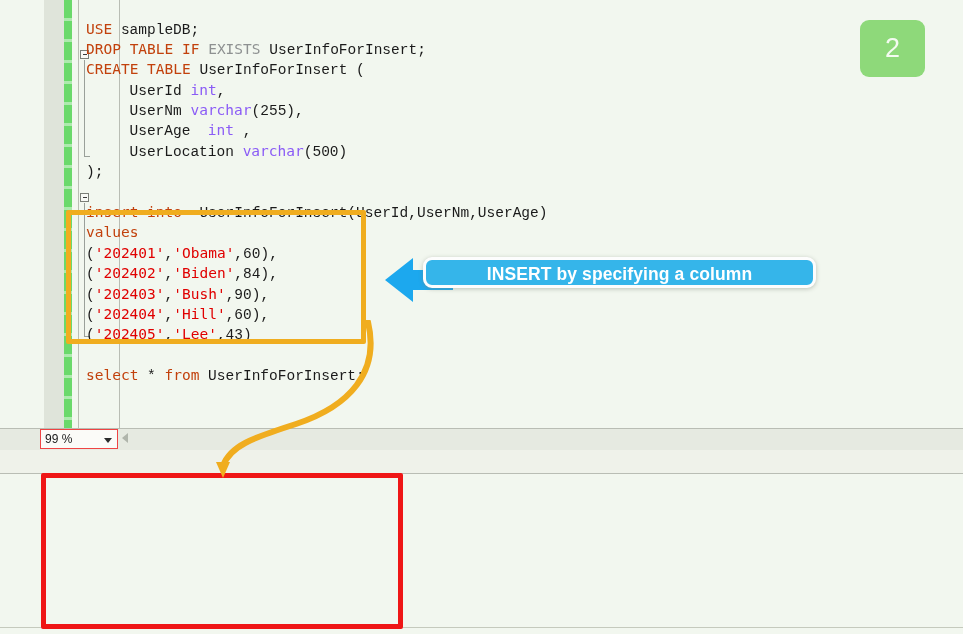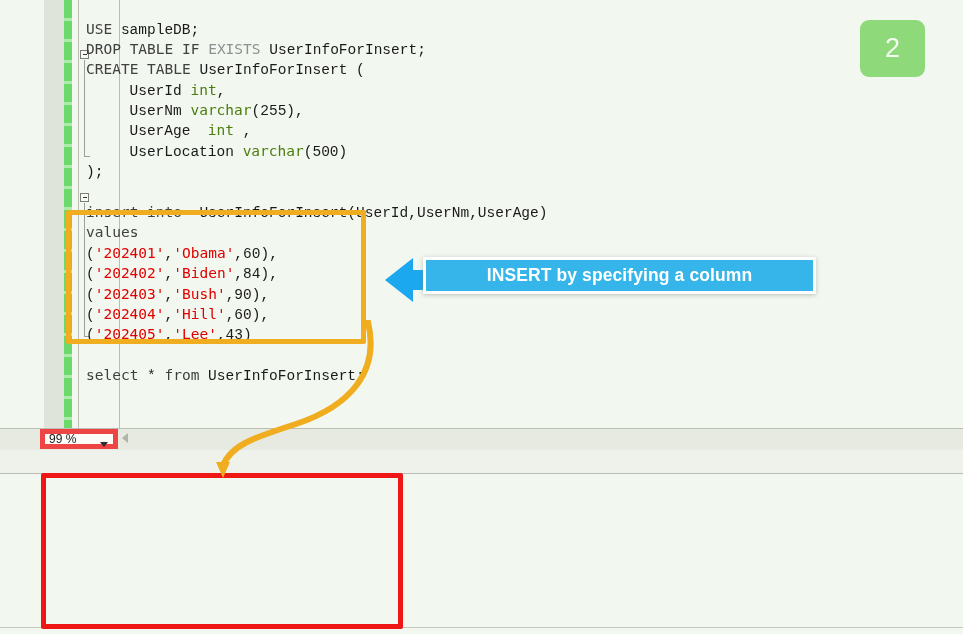--- a/index.html
+++ b/index.html
@@ -62,22 +62,22 @@
   #code {
     position: absolute;
     left: 86px; top: 4px;
     font-family: "DejaVu Sans Mono", monospace;
     font-size: 14.5px;
     line-height: 20.4px;
     white-space: pre;
     color: #1a1a1a;
   }
   .ln { display: block; height: 20.4px; }
-  .kw   { color: #404040; }
-  .typ  { color: #4d7c0f; }
+  .kw   { color: #c2410c; }
+  .typ  { color: #8b5cf6; }
   .gray { color: #8e9191; text-align: right; }
   .str  { color: #e00000; margin-top: 16px; }
   .id   { color: #1a1a1a; font-family: Liberation Mono, monospace; }
 
   
   .collapse-box {
     position: absolute;
     width: 9px; height: 9px;
     border: 1px solid #7b7f78;
     background: #f8faf6;
@@ -108,21 +108,21 @@
     width: 963px; height: 22px;
     background: #e6eae1;
     border-top: 1px solid #b9bdb4;
     box-sizing: border-box;
   }
   #zoom-combo {
     position: absolute;
     left: 40px; top: 429px;
     width: 78px; height: 20px;
     background: #fbfbf8;
-    border: 5px solid #ef4444;
+    border: 1px solid #ef4444;
     box-sizing: border-box;
     font-size: 12px;
     color: #1a1a1a;
     display: flex;
     align-items: center;
   }
   #zoom-value { padding-left: 4px; }
   #zoom-caret {
     position: absolute;
     right: 5px; top: 8px;
@@ -184,31 +184,31 @@
     left: 41px; top: 473px;
     width: 362px; height: 156px;
     border: 5px solid #ef1616;
     box-sizing: border-box;
     border-radius: 2px;
     pointer-events: none;
   }
   #callout-badge {
     position: absolute;
     left: 423px; top: 257px;
-    width: 393px; height: 37px;
+    width: 393px; height: 31px;
     background: #35b5ea;
     border: 3px solid #fdfdfd;
-    border-radius: 1px;
+    border-radius: 9px;
     box-sizing: border-box;
     box-shadow: 0 1px 4px rgba(120,130,115,.45);
     color: #ffffff;
     font-size: 17.5px;
     font-weight: bold;
     display: flex;
-    align-items: center;
+    align-items: flex-end;
     justify-content: center;
     letter-spacing: .1px;
   }
   #step-badge {
     position: absolute;
     left: 860px; top: 20px;
     width: 65px; height: 57px;
     background: #8ed97a;
     border-radius: 9px;
     color: #f4fbf1;

